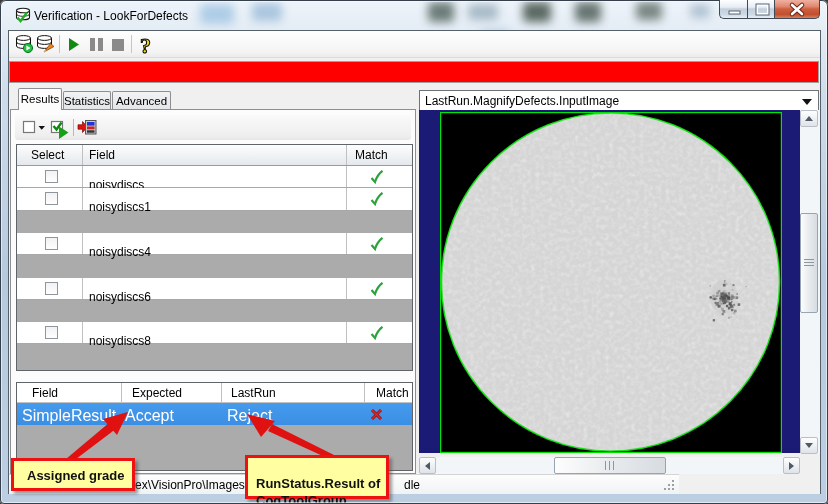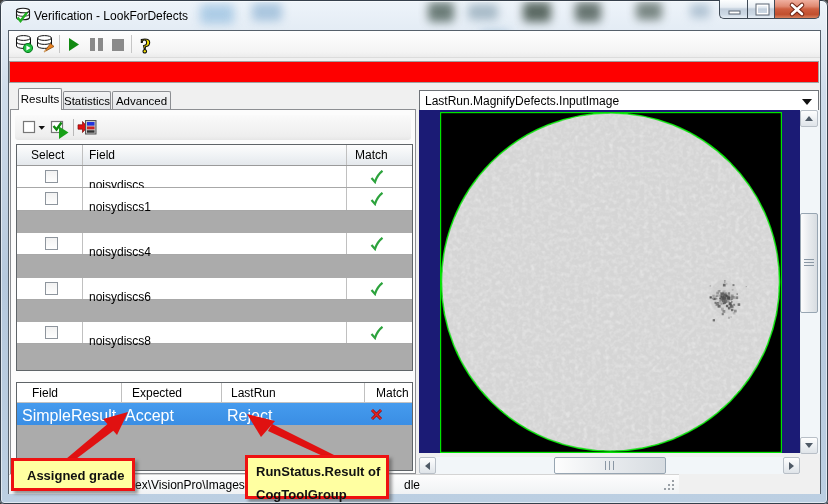--- a/index.html
+++ b/index.html
@@ -475,21 +475,21 @@
           <g stroke="#8a97a4" stroke-width="1">
             <line x1="1.5" y1="0" x2="1.5" y2="9"></line>
             <line x1="5.5" y1="0" x2="5.5" y2="9"></line>
             <line x1="9.5" y1="0" x2="9.5" y2="9"></line>
           </g>
         </svg>
     </div>
   </div>
 
   <div class="callout" style="left:11px;top:458px;width:124px;height:33px;padding:7px 0 0 13px">Assigned grade</div>
-  <div class="callout" style="left:245px;top:455px;width:144px;height:44px;padding:2px 0 0 8px;line-height:23px">RunStatus.Result of<br>CogToolGroup</div>
+  <div class="callout" style="left:245px;top:455px;width:144px;height:44px;padding:17px 0 0 8px;line-height:17px">RunStatus.Result of<br>CogToolGroup</div>
   <svg id="arrows" width="828" height="504">
     <g fill="#e01111">
       <path d="M66 459 L76 459 L117 428 L110 422 Z"></path>
       <path d="M128 412 L103 419 L117 435 Z"></path>
       <path d="M325 457 L334 455 L272 424 L268 431 Z"></path>
       <path d="M247 414 L261 437 L275 421 Z"></path>
     </g>
   </svg>
 </div>
 <div id="frameline2"></div>

